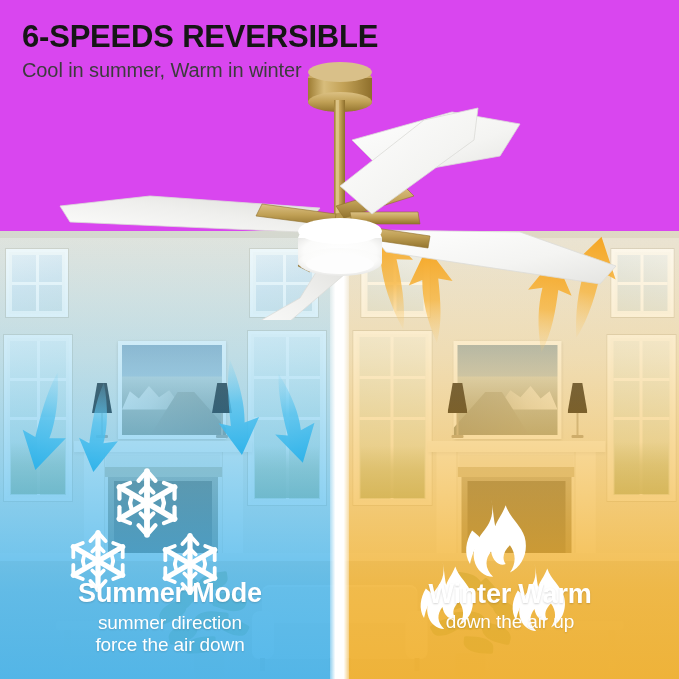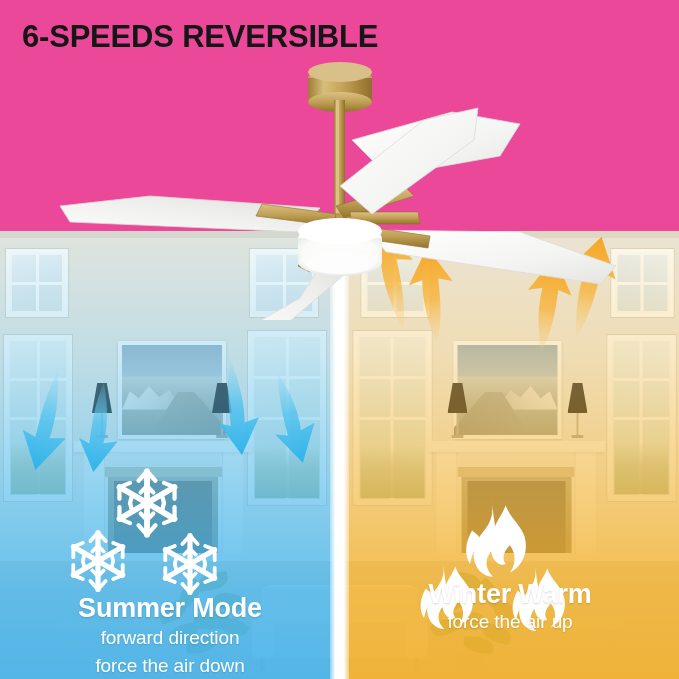--- a/index.html
+++ b/index.html
@@ -2,21 +2,21 @@
 <html><head>
 <meta charset="utf-8">
 <style>
   html,body{margin:0;padding:0;}
   body{
     width:679px;height:679px;
     background:#f4f4f4;
     font-family:"Liberation Sans", sans-serif;
     overflow:hidden;
   }
-  .page{position:relative;width:679px;height:679px;background:#ec4899;overflow:hidden;}
+  .page{position:relative;width:679px;height:679px;background:#d946ef;overflow:hidden;}
 
   
   .header{position:absolute;left:22px;top:18px;width:620px;z-index:40;}
   .title{
     font-size:31px;font-weight:bold;color:#161616;letter-spacing:-0.2px;
     line-height:38px;white-space:nowrap;
   }
   .subtitle{
     font-size:20px;font-weight:normal;color:#3c3c3c;letter-spacing:-0.1px;
     line-height:26px;margin-top:1px;white-space:nowrap;
@@ -126,37 +126,38 @@
       z-index:25;}
 
   
   .arrows{position:absolute;inset:0;z-index:18;pointer-events:none;}
 
   
   .icons{position:absolute;inset:0;z-index:19;pointer-events:none;}
 
   
   .caption{position:absolute;z-index:30;text-align:center;color:#ffffff;width:300px;}
-  .cap-left{left:20px;top:592px;}
+  .cap-left{left:20px;top:577px;}
   .cap-right{left:360px;top:578px;}
   .cap-title{font-size:27px;font-weight:bold;line-height:33px;letter-spacing:-0.2px;
       text-shadow:0 1px 2px rgba(0,0,0,.16);}
   .cap-sub{font-size:19px;font-weight:normal;line-height:22px;letter-spacing:-0.1px;
       text-shadow:0 1px 2px rgba(0,0,0,.14);margin-top:2px;}
 
   
   .fan{position:absolute;left:0;top:0;width:679px;height:320px;z-index:35;pointer-events:none;}
 </style>
 </head>
 <body>
 
 <div class="page">
 
   <div class="header">
     <div class="title">6-SPEEDS REVERSIBLE</div>
+    <div class="subtitle">Cool in summer, Warm in winter</div>
   </div>
 
   <div class="scene">
 
     <div class="half left">
       <div class="room">
         <div class="wall"></div>
         <div class="crown"></div>
 
         <div class="win win-top-l">
@@ -566,22 +567,22 @@
         <path d="M298 238 L298 262 C298 276 382 276 382 262 L382 238 Z" fill="url(#lightg)"></path>
         <ellipse cx="340" cy="262" rx="42" ry="14" fill="url(#lightg)"></ellipse>
         <ellipse cx="340" cy="264" rx="34" ry="10" fill="#fdfdfd"></ellipse>
         <ellipse cx="340" cy="231" rx="42" ry="13" fill="#ffffff"></ellipse>
       </g>
     </svg>
   </div>
 
   <div class="caption cap-left">
     <div class="cap-title">Summer Mode</div>
-    <div class="cap-sub">forward direction</div>
-    <div class="cap-sub" style="margin-top:6px">force the air down</div>
+    <div class="cap-sub">summer direction</div>
+    <div class="cap-sub" style="margin-top:0">force the air down</div>
   </div>
 
   <div class="caption cap-right">
     <div class="cap-title">Winter Warm</div>
-    <div class="cap-sub" style="margin-top:0">force the air up</div>
+    <div class="cap-sub" style="margin-top:0">down the air up</div>
   </div>
 
 </div>
 
 </body></html>

